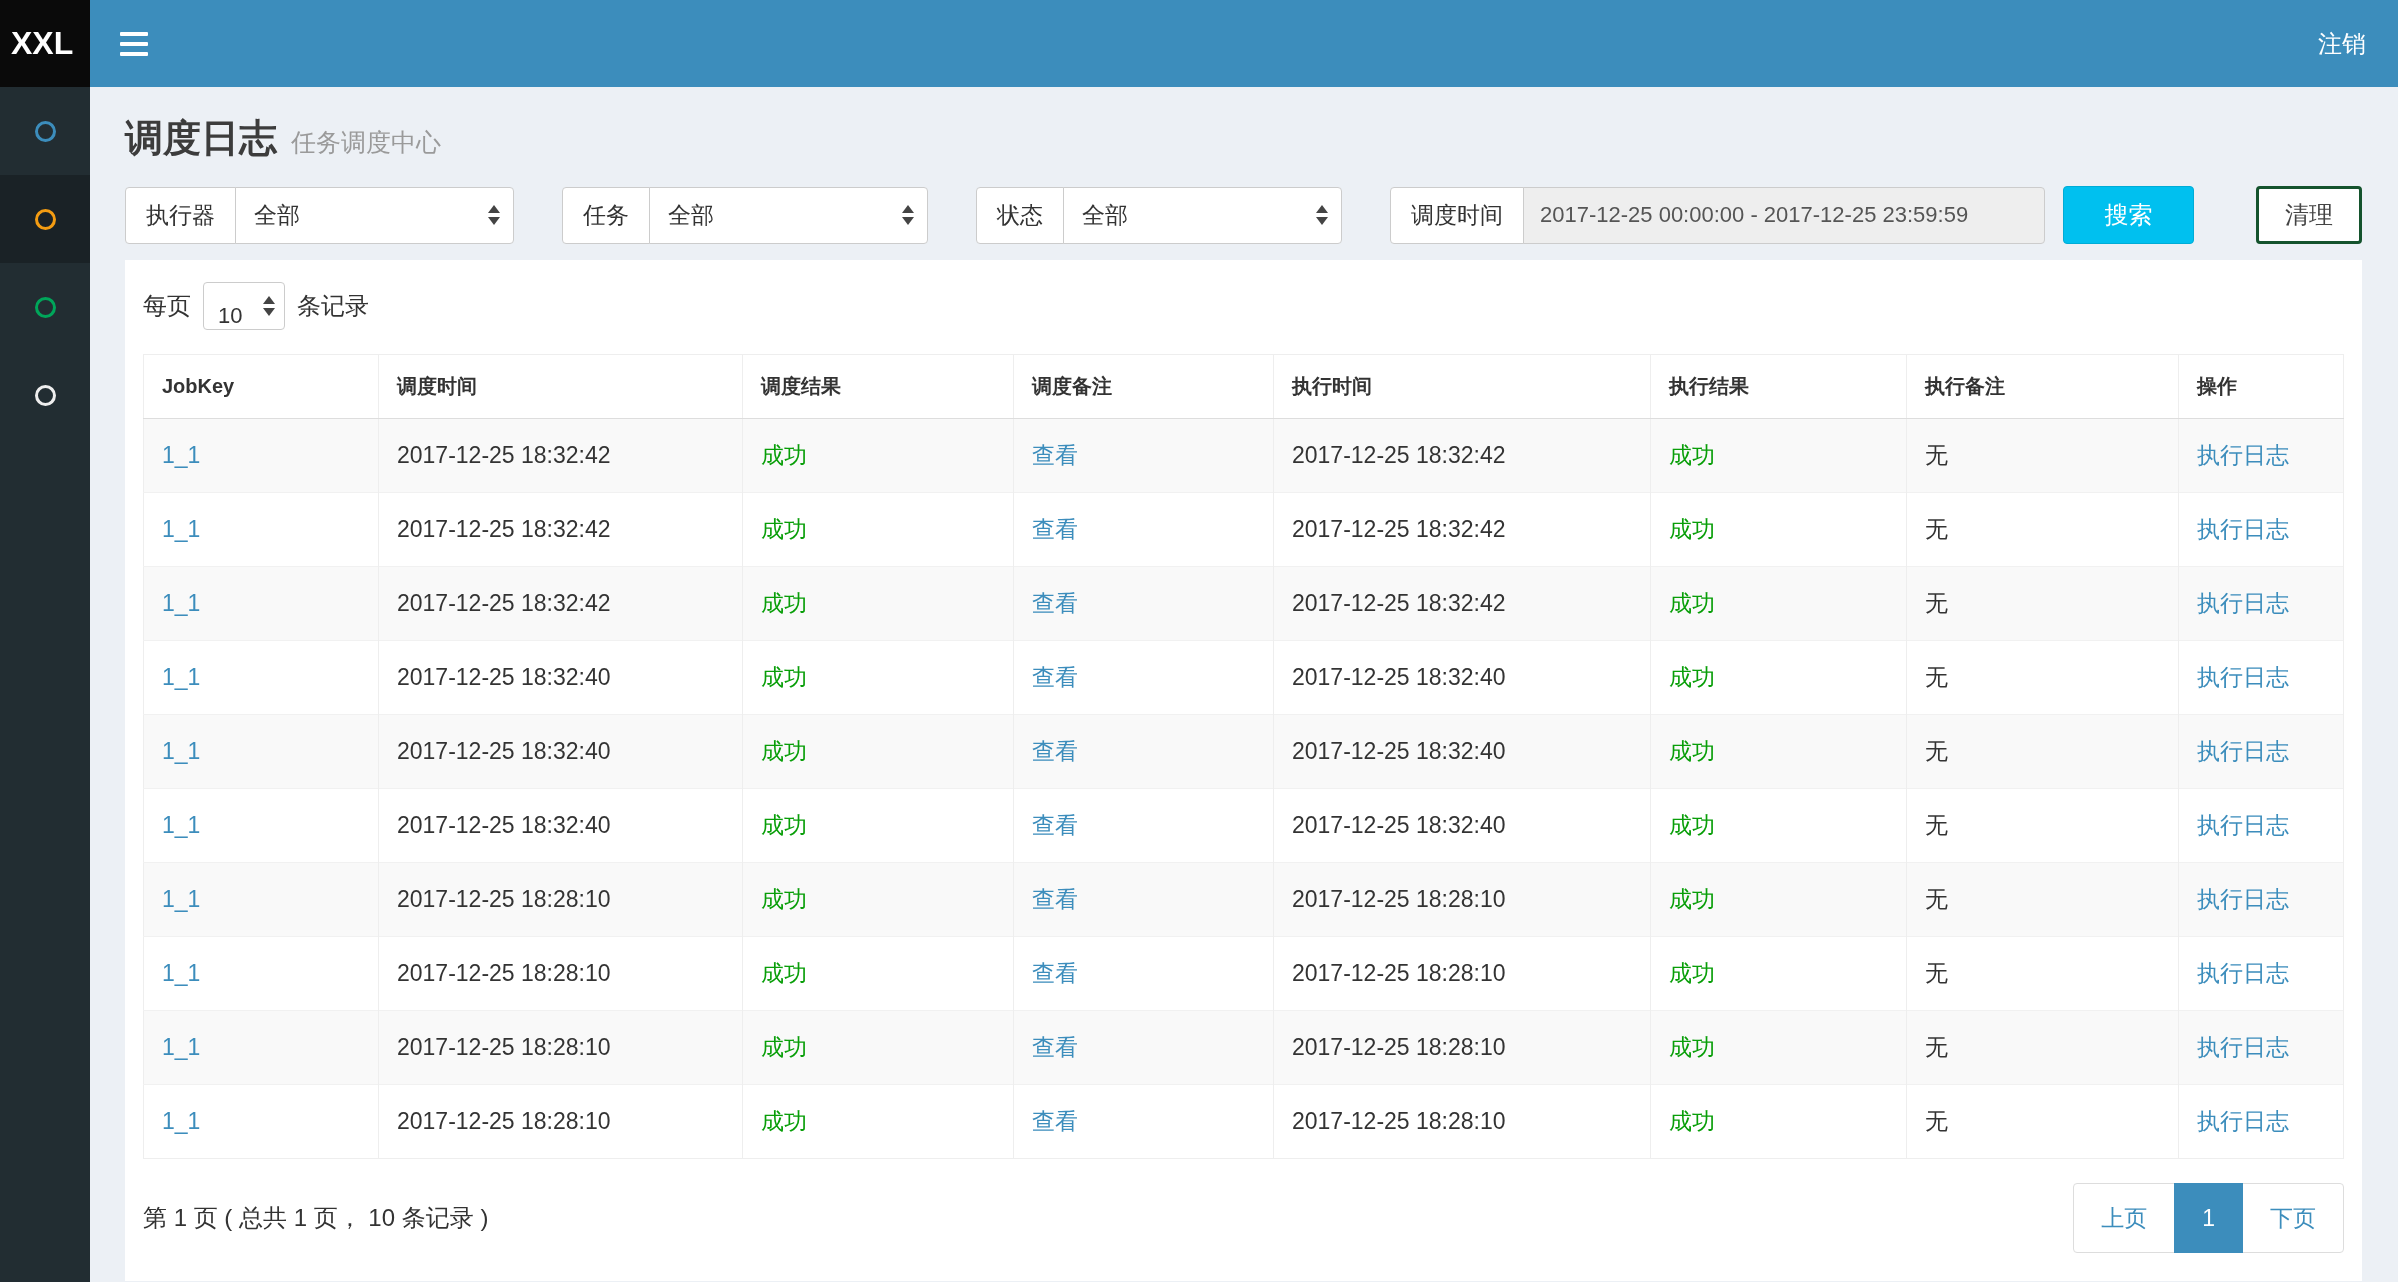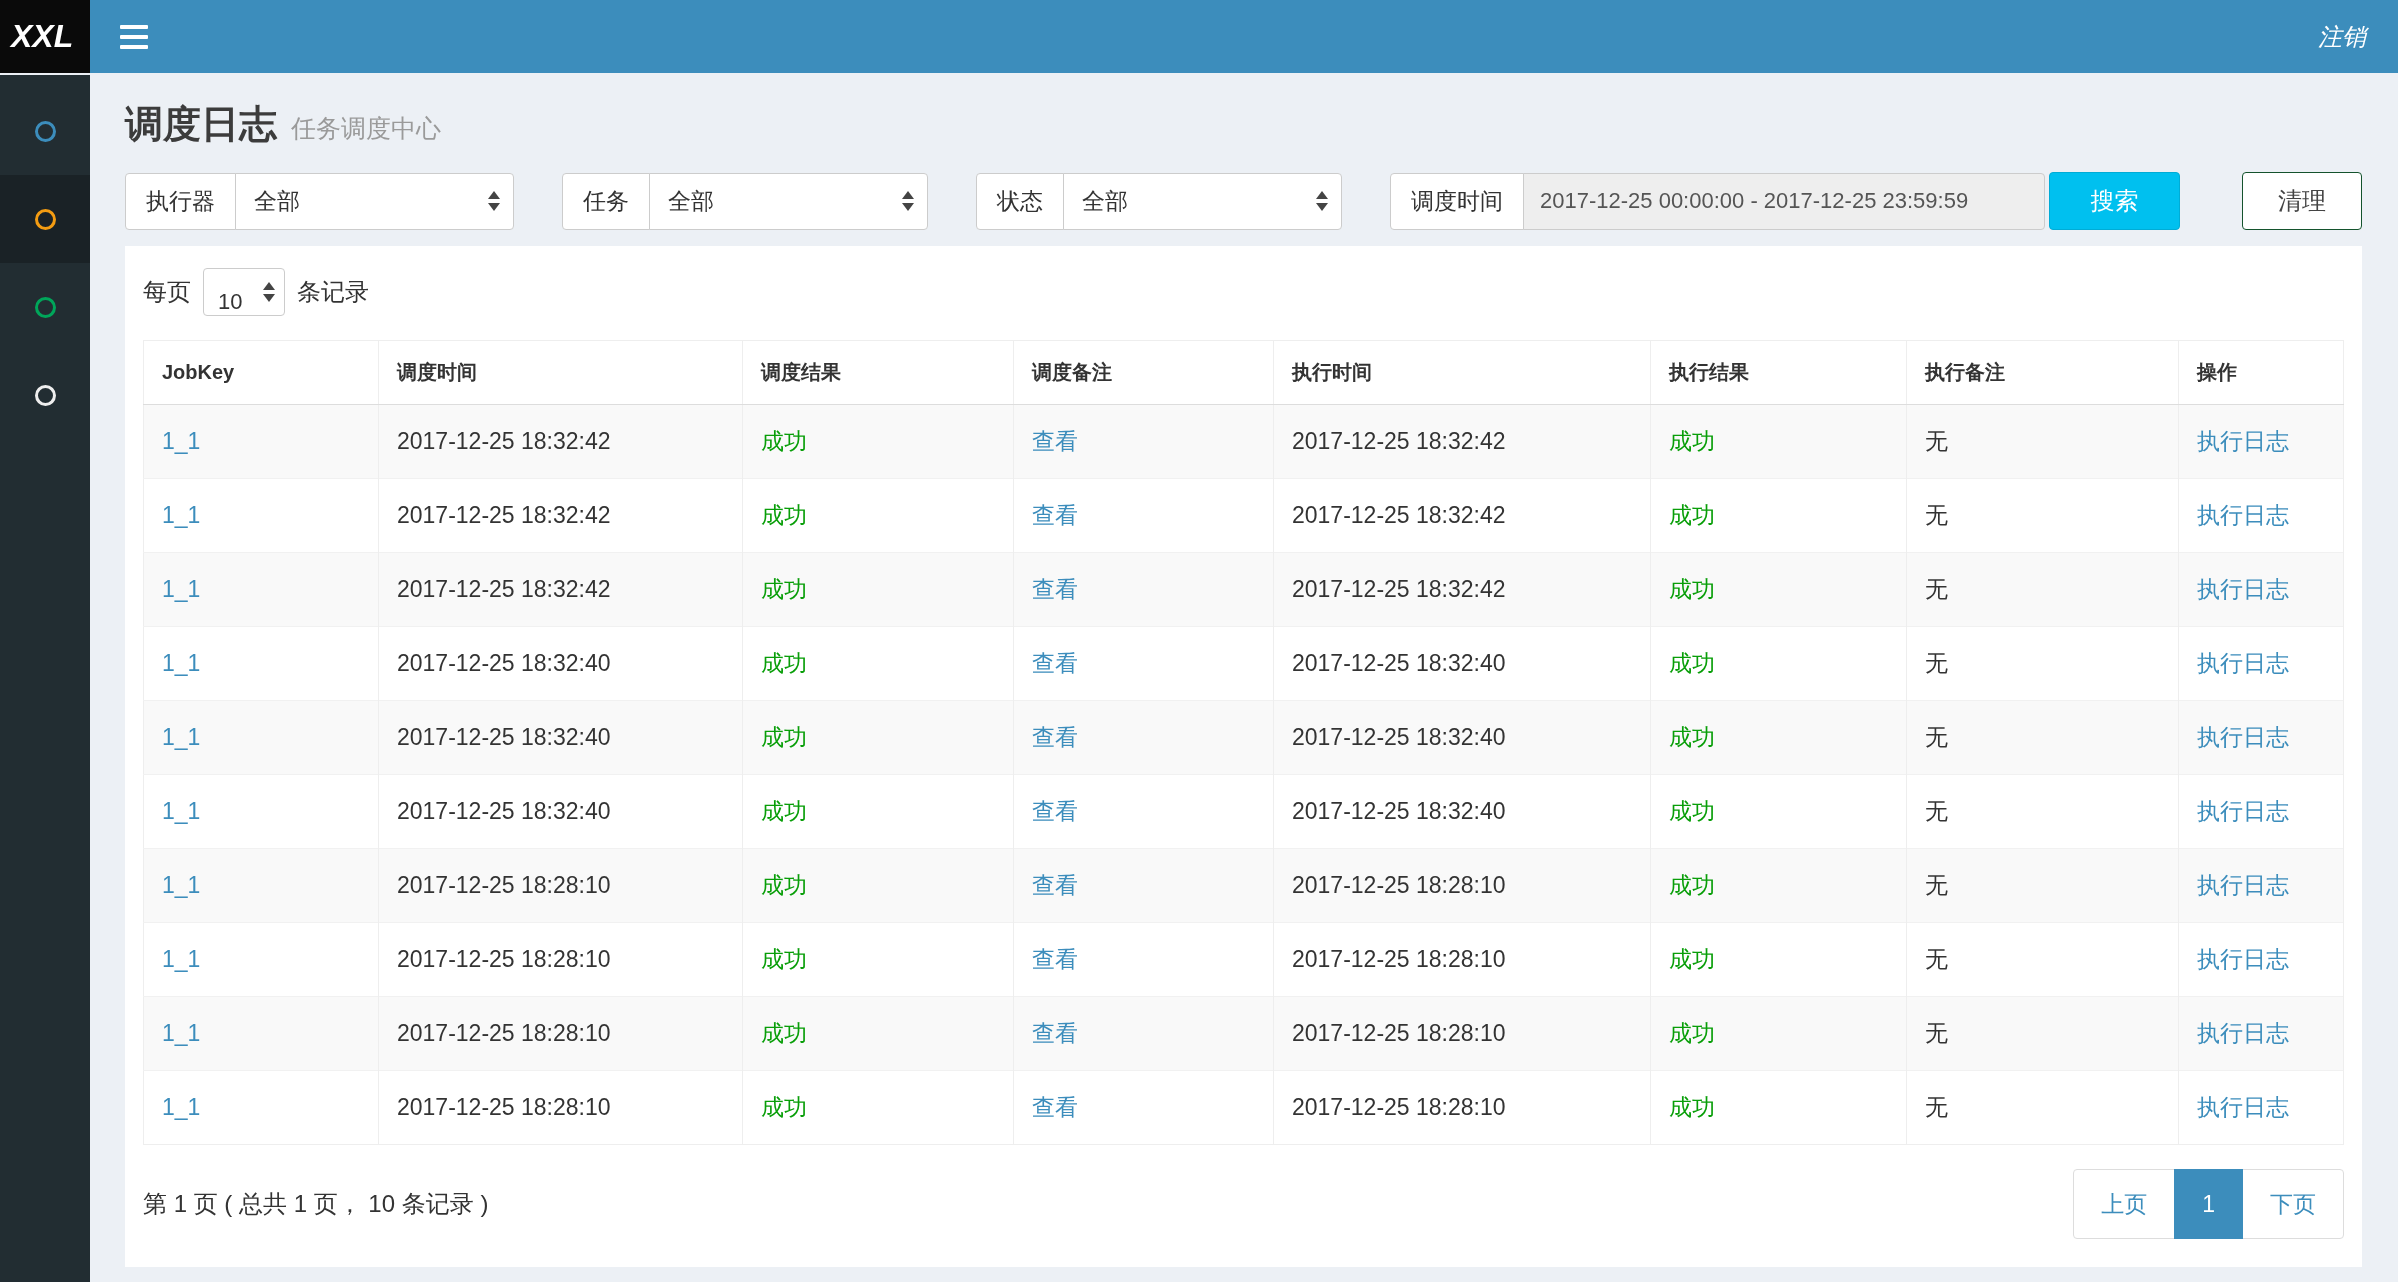--- a/index.html
+++ b/index.html
@@ -1,21 +1,21 @@
 <!DOCTYPE html>
 <html style="--accent: #3c8dbc; --info: #00c0ef; --info-border: #00acd6; --success: #089e08;"><head>
 <meta charset="utf-8">
 <style>
   :root { --accent:#3c8dbc; --info:#00c0ef; --info-border:#00acd6; --success:#089e08; }
   * { box-sizing:border-box; margin:0; padding:0; }
   html,body { width:2398px; height:1282px; overflow:hidden; }
   body { font-family:"Liberation Sans","DejaVu Sans",sans-serif; background:#ecf0f5; color:#333; }
 
   
-  .navbar { display:flex; height:73px; position:relative; z-index:2;font-style:italic; }
+  .navbar { display:flex; height:87px; position:relative; z-index:2; }
   .logo { width:90px; background:#0a0a0a; color:#fff; font-weight:700; font-size:32px;
           display:flex; align-items:center; padding-left:11px; cursor:pointer; }
   .navbar-main { flex:1; background:var(--accent); display:flex; align-items:center; }
   .toggle-btn { width:88px; height:75px; background:none; border:none; cursor:pointer;
                 display:flex; align-items:center; justify-content:center; }
   .hamburger { display:flex; flex-direction:column; gap:6px; }
   .toggle-bar { width:28px; height:4px; background:#fff; border-radius:1px; }
   .logout-link { margin-left:auto; color:#fff; font-size:24px; padding:0 32px; height:75px;
                  display:flex; align-items:center; text-decoration:none; cursor:pointer; }
 
@@ -43,21 +43,21 @@
             display:flex; flex-direction:column; gap:4px; }
   .arrow-up { width:0; height:0; border-left:6px solid transparent; border-right:6px solid transparent;
               border-bottom:8px solid #444; }
   .arrow-down { width:0; height:0; border-left:6px solid transparent; border-right:6px solid transparent;
                 border-top:8px solid #444; }
   .finput { width:522px; margin-left:-1px; border:1px solid #ccc; border-radius:0 4px 4px 0;
             background:#eee; color:#555; font-size:22px; padding:0 16px; font-family:inherit; outline:none; }
   .btn { font-family:inherit; cursor:pointer; }
   .btn-search { margin-left:auto; width:131px; height:58px; background:var(--info);
                 border:1px solid var(--info-border); border-radius:4px; color:#fff; font-size:24px; }
-  .btn-clear { margin-left:62px; width:120px; height:58px; background:#fff; border:1px solid #14532d;
+  .btn-clear { margin-left:62px; width:106px; height:58px; background:#fff; border:3px solid #14532d;
                border-radius:4px; color:#444; font-size:24px; }
 
   
   .box { background:#fff; margin-top:16px; padding:22px 18px 0; min-height:1020px; }
   .pagesize { display:flex; align-items:center; font-size:24px; color:#333; }
   .ps-select { position:relative; width:82px; height:48px; border:1px solid #ccc; border-radius:4px;
                background:#fff; display:flex; align-items:flex-end; padding:0 14px; font-size:22px;
                margin:0 12px; cursor:pointer; }
   .ps-select .arrows { right:9px; }
 

